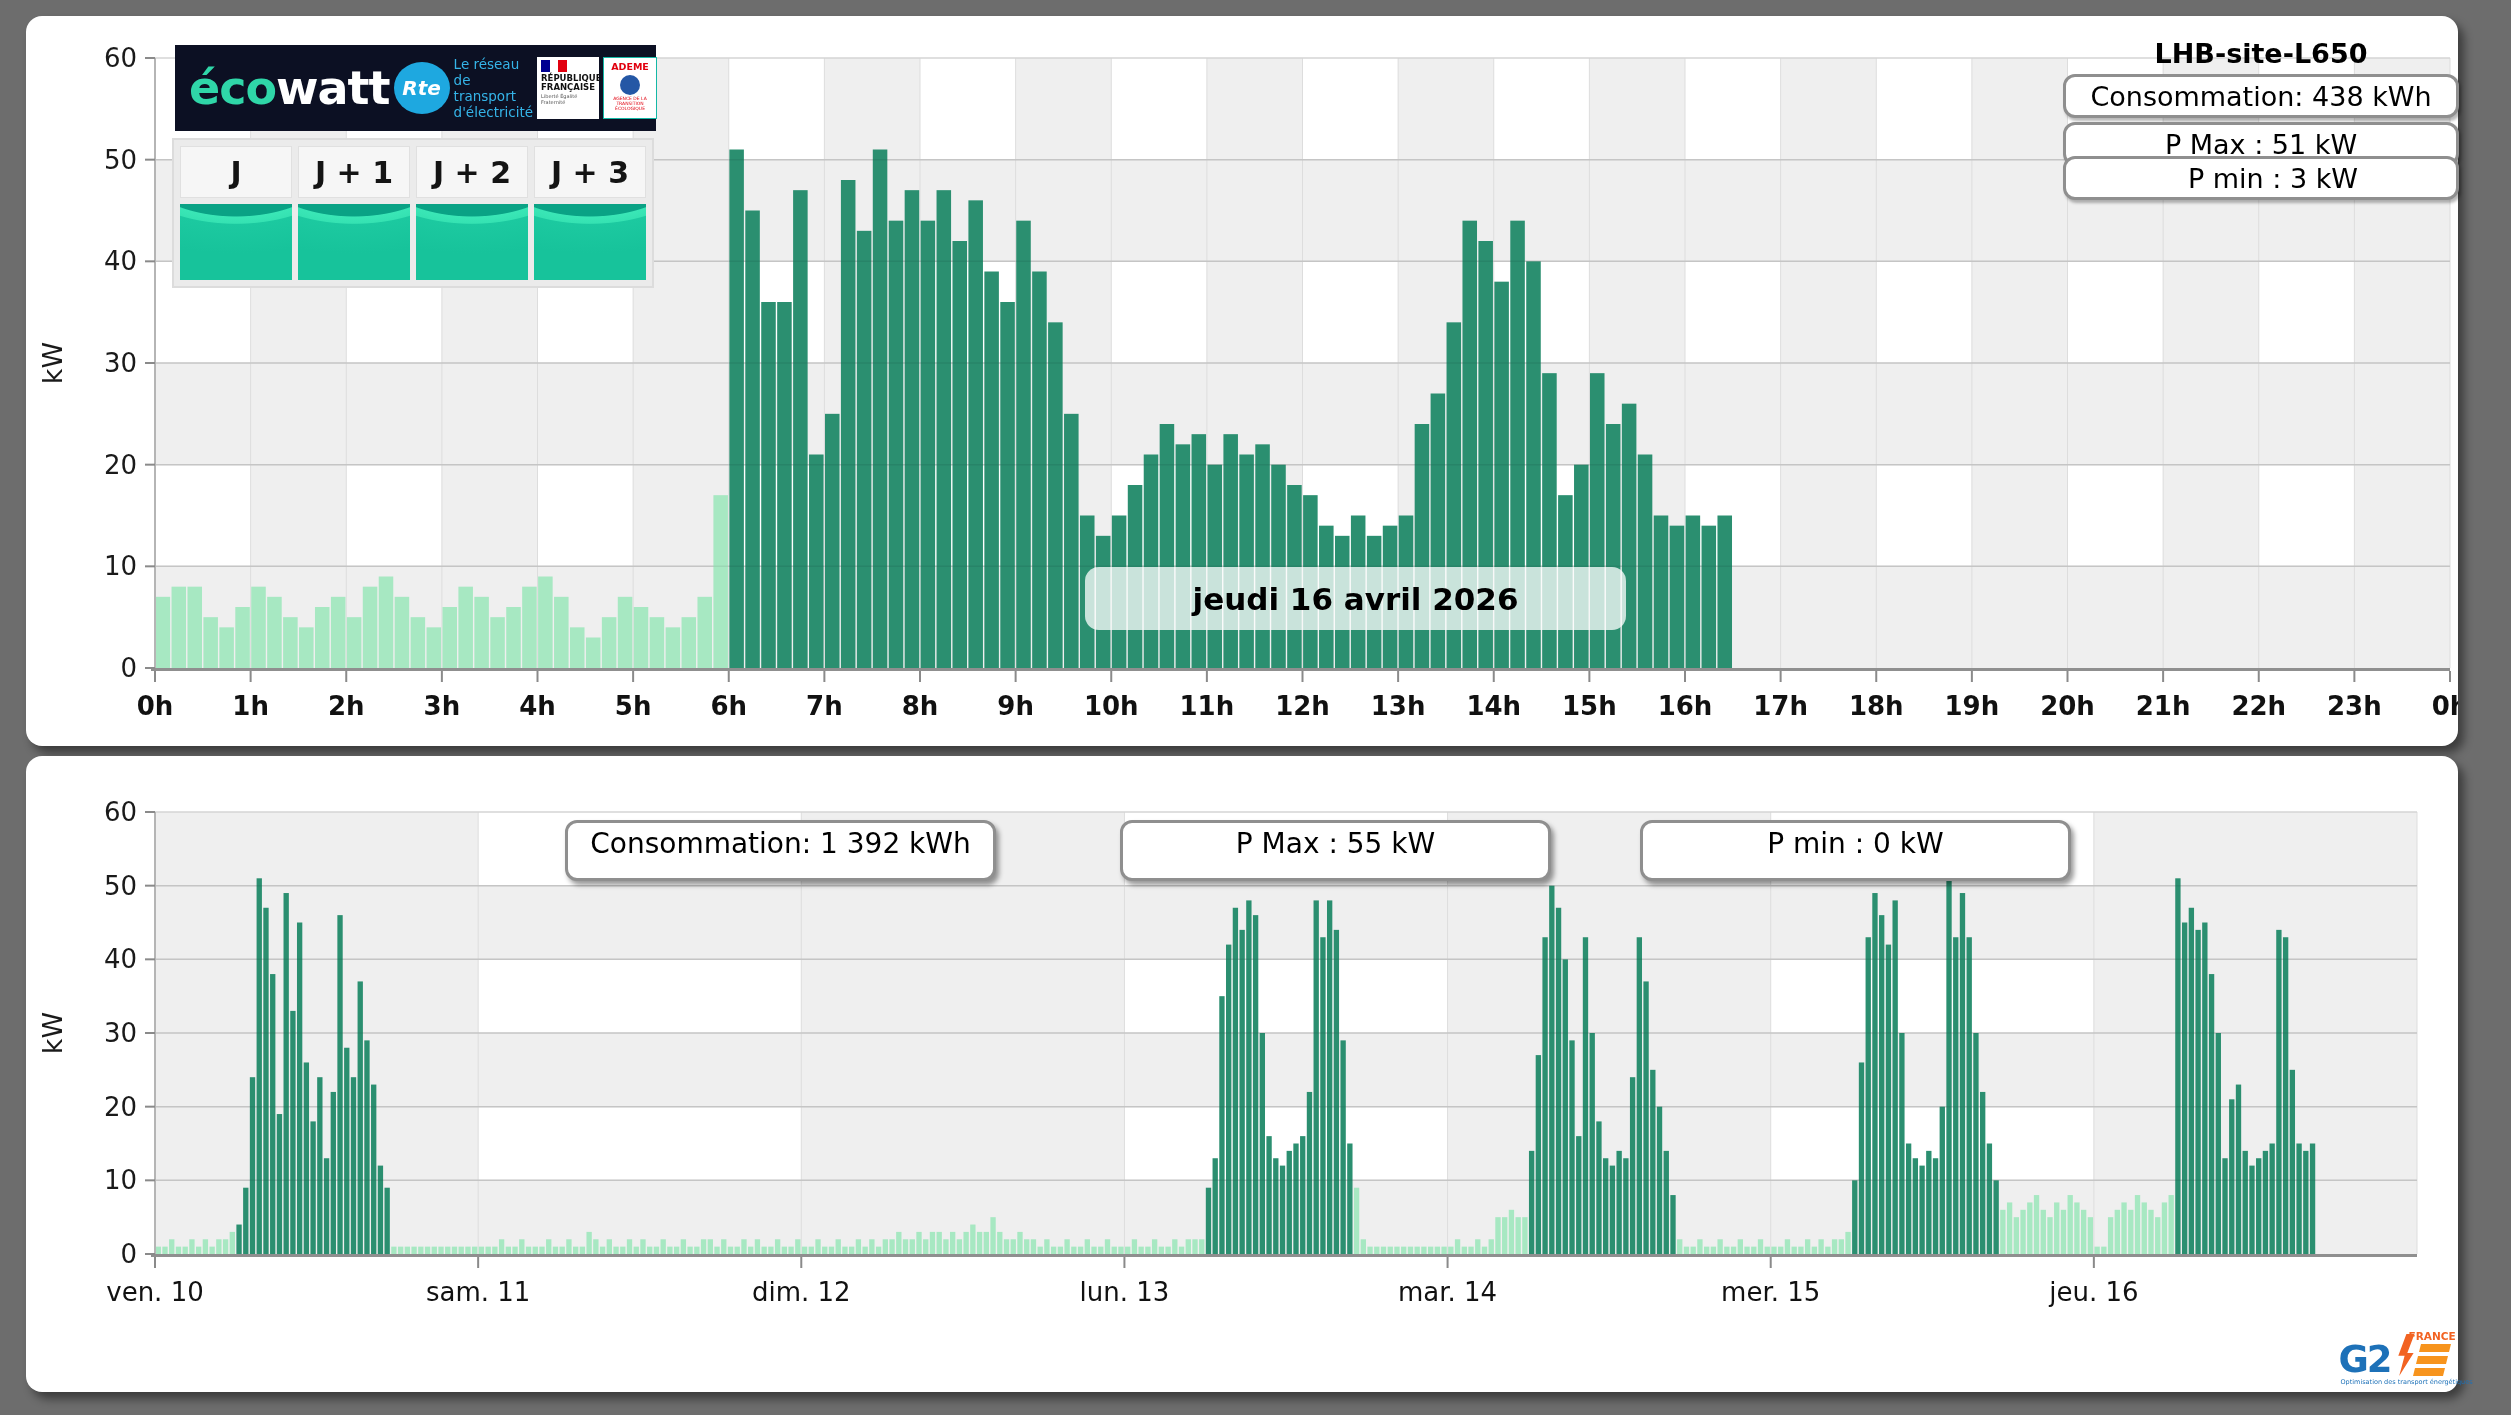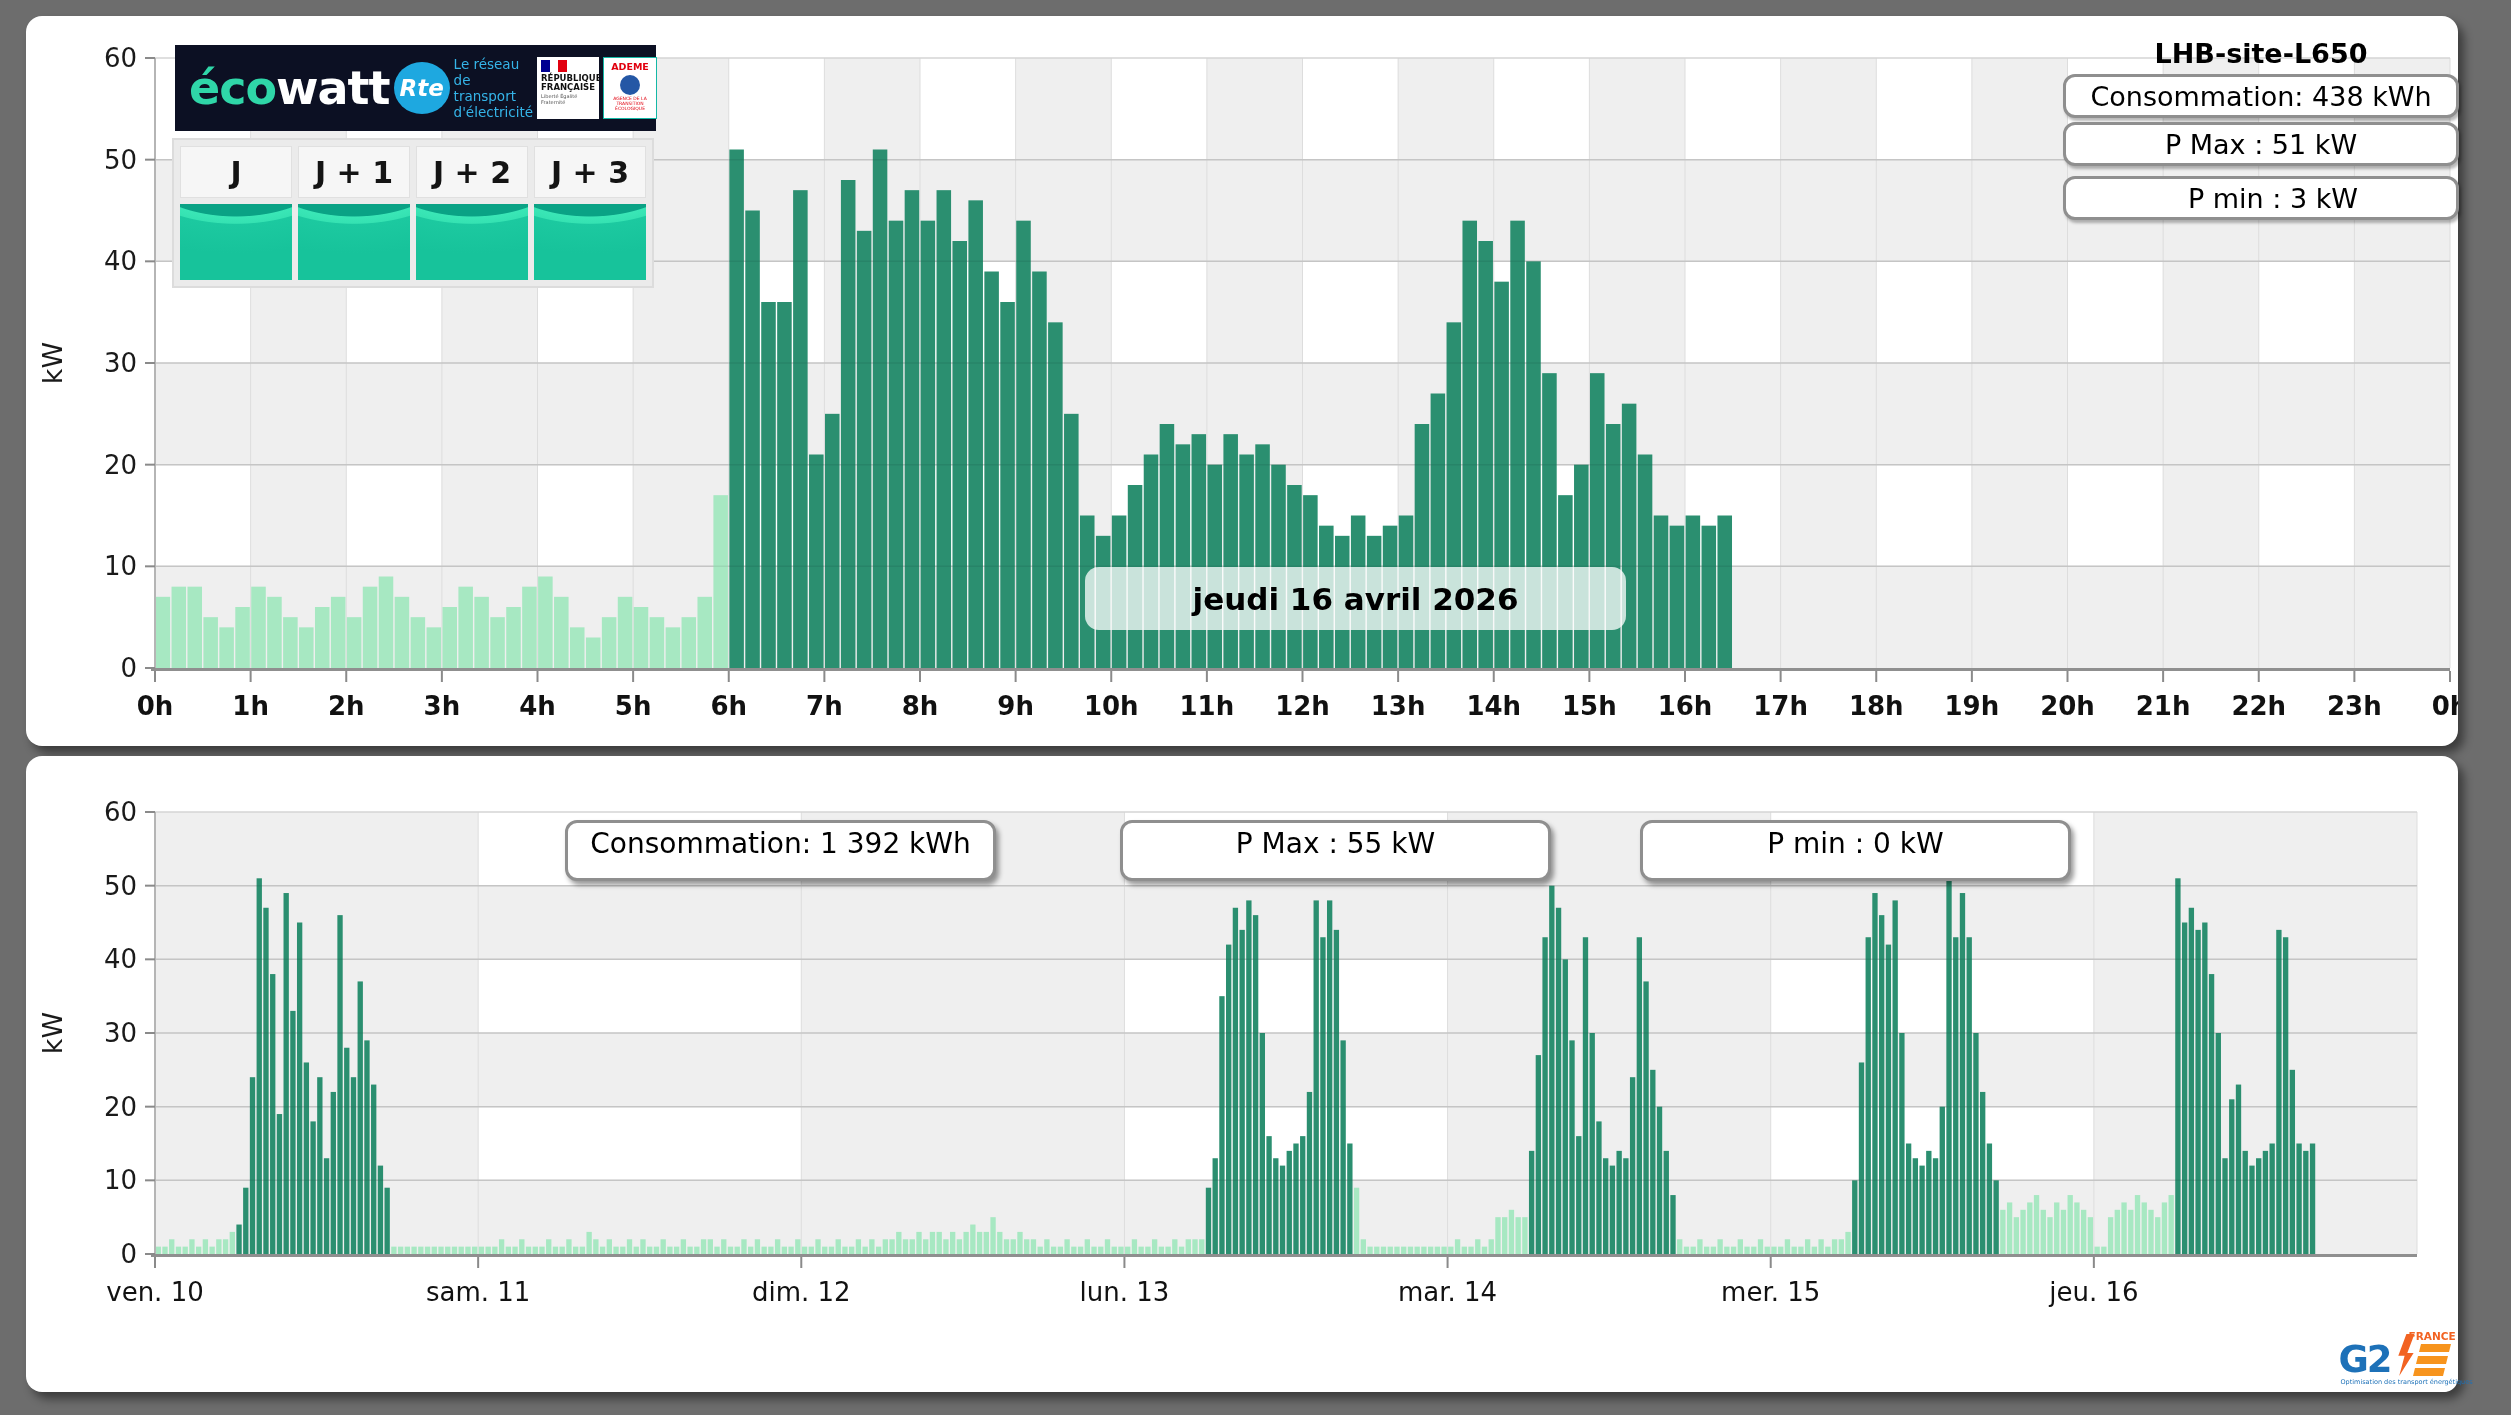--- a/index.html
+++ b/index.html
@@ -10,21 +10,21 @@
   .bottom-panel{top:756px;height:636px;}
   .panel svg{position:absolute;left:0;top:0;}
 
   
   .ecowatt{position:absolute;left:149px;top:29px;width:481px;height:86px;background:#0c1023;
            display:flex;align-items:center;padding:0 14px;box-sizing:border-box;gap:4px;}
   .ew-brand{font-weight:bold;font-size:46px;letter-spacing:-1px;white-space:nowrap;}
   .ew-brand .eco{color:#2fd6a8;}
   .ew-brand .watt{color:#ffffff;}
   .rte-badge{flex:0 0 auto;width:56px;height:52px;background:#1ea8e0;border-radius:50%;
-             color:#fff;font-weight:bold;font-style:italic;font-size:23px;display:flex;
+             color:#fff;font-weight:bold;font-style:italic;font-size:20px;display:flex;
              align-items:center;justify-content:center;}
   .rte-lines{color:#35b4e8;font-size:13.5px;line-height:16px;}
   .rf-badge{flex:0 0 auto;width:62px;height:62px;background:#fff;padding:3px 4px;box-sizing:border-box;text-align:left;}
   .rf-flag{display:flex;height:12px;width:26px;margin-bottom:2px;}
   .rf-flag i{flex:1;}
   .rf-flag i:nth-child(1){background:#000091;}
   .rf-flag i:nth-child(2){background:#ffffff;border:1px solid #ddd;border-width:0;}
   .rf-flag i:nth-child(3){background:#e1000f;}
   .rf-text{font-size:8.5px;font-weight:bold;color:#111;line-height:9px;}
   .rf-motto{font-size:5px;color:#555;margin-top:2px;line-height:5.5px;}
@@ -43,21 +43,21 @@
   .day-swatch{background:radial-gradient(ellipse 150% 120% at 50% -55%,
               #0aa285 59%,#3ae6b6 60%,#35e2b2 67%,#1cc9a0 68%,#17c39b 100%);}
 
   
   .site-title{position:absolute;left:2037px;top:22px;width:396px;text-align:center;
               font-size:27px;font-weight:bold;color:#000;}
   .stat-box{position:absolute;background:#fff;border:3px solid #8f8f8f;border-radius:11px;
             text-align:center;color:#000;box-sizing:border-box;
             box-shadow:2px 3px 3px rgba(0,0,0,0.28);}
   .tstat{left:2037px;width:396px;height:44px;font-size:27px;line-height:39px;border-radius:12px;}
-  .tstat.s0{top:58px;} .tstat.s1{top:106px;} .tstat.s2{top:160px;padding-left:24px;}
+  .tstat.s0{top:58px;} .tstat.s1{top:106px;} .tstat.s2{top:140px;padding-left:24px;}
 
   
   .date-badge{position:absolute;left:1059px;top:551px;width:541px;height:63px;
               background:rgba(255,255,255,0.75);border-radius:14px;display:flex;
               align-items:center;justify-content:center;font-size:31px;font-weight:bold;color:#000;}
 
   
   .bstat{top:64px;width:431px;height:61px;font-size:28px;line-height:42px;
          box-shadow:3px 4px 5px rgba(0,0,0,0.4);border-radius:12px;}
   .bstat.s0{left:539px;} .bstat.s1{left:1094px;} .bstat.s2{left:1614px;}

